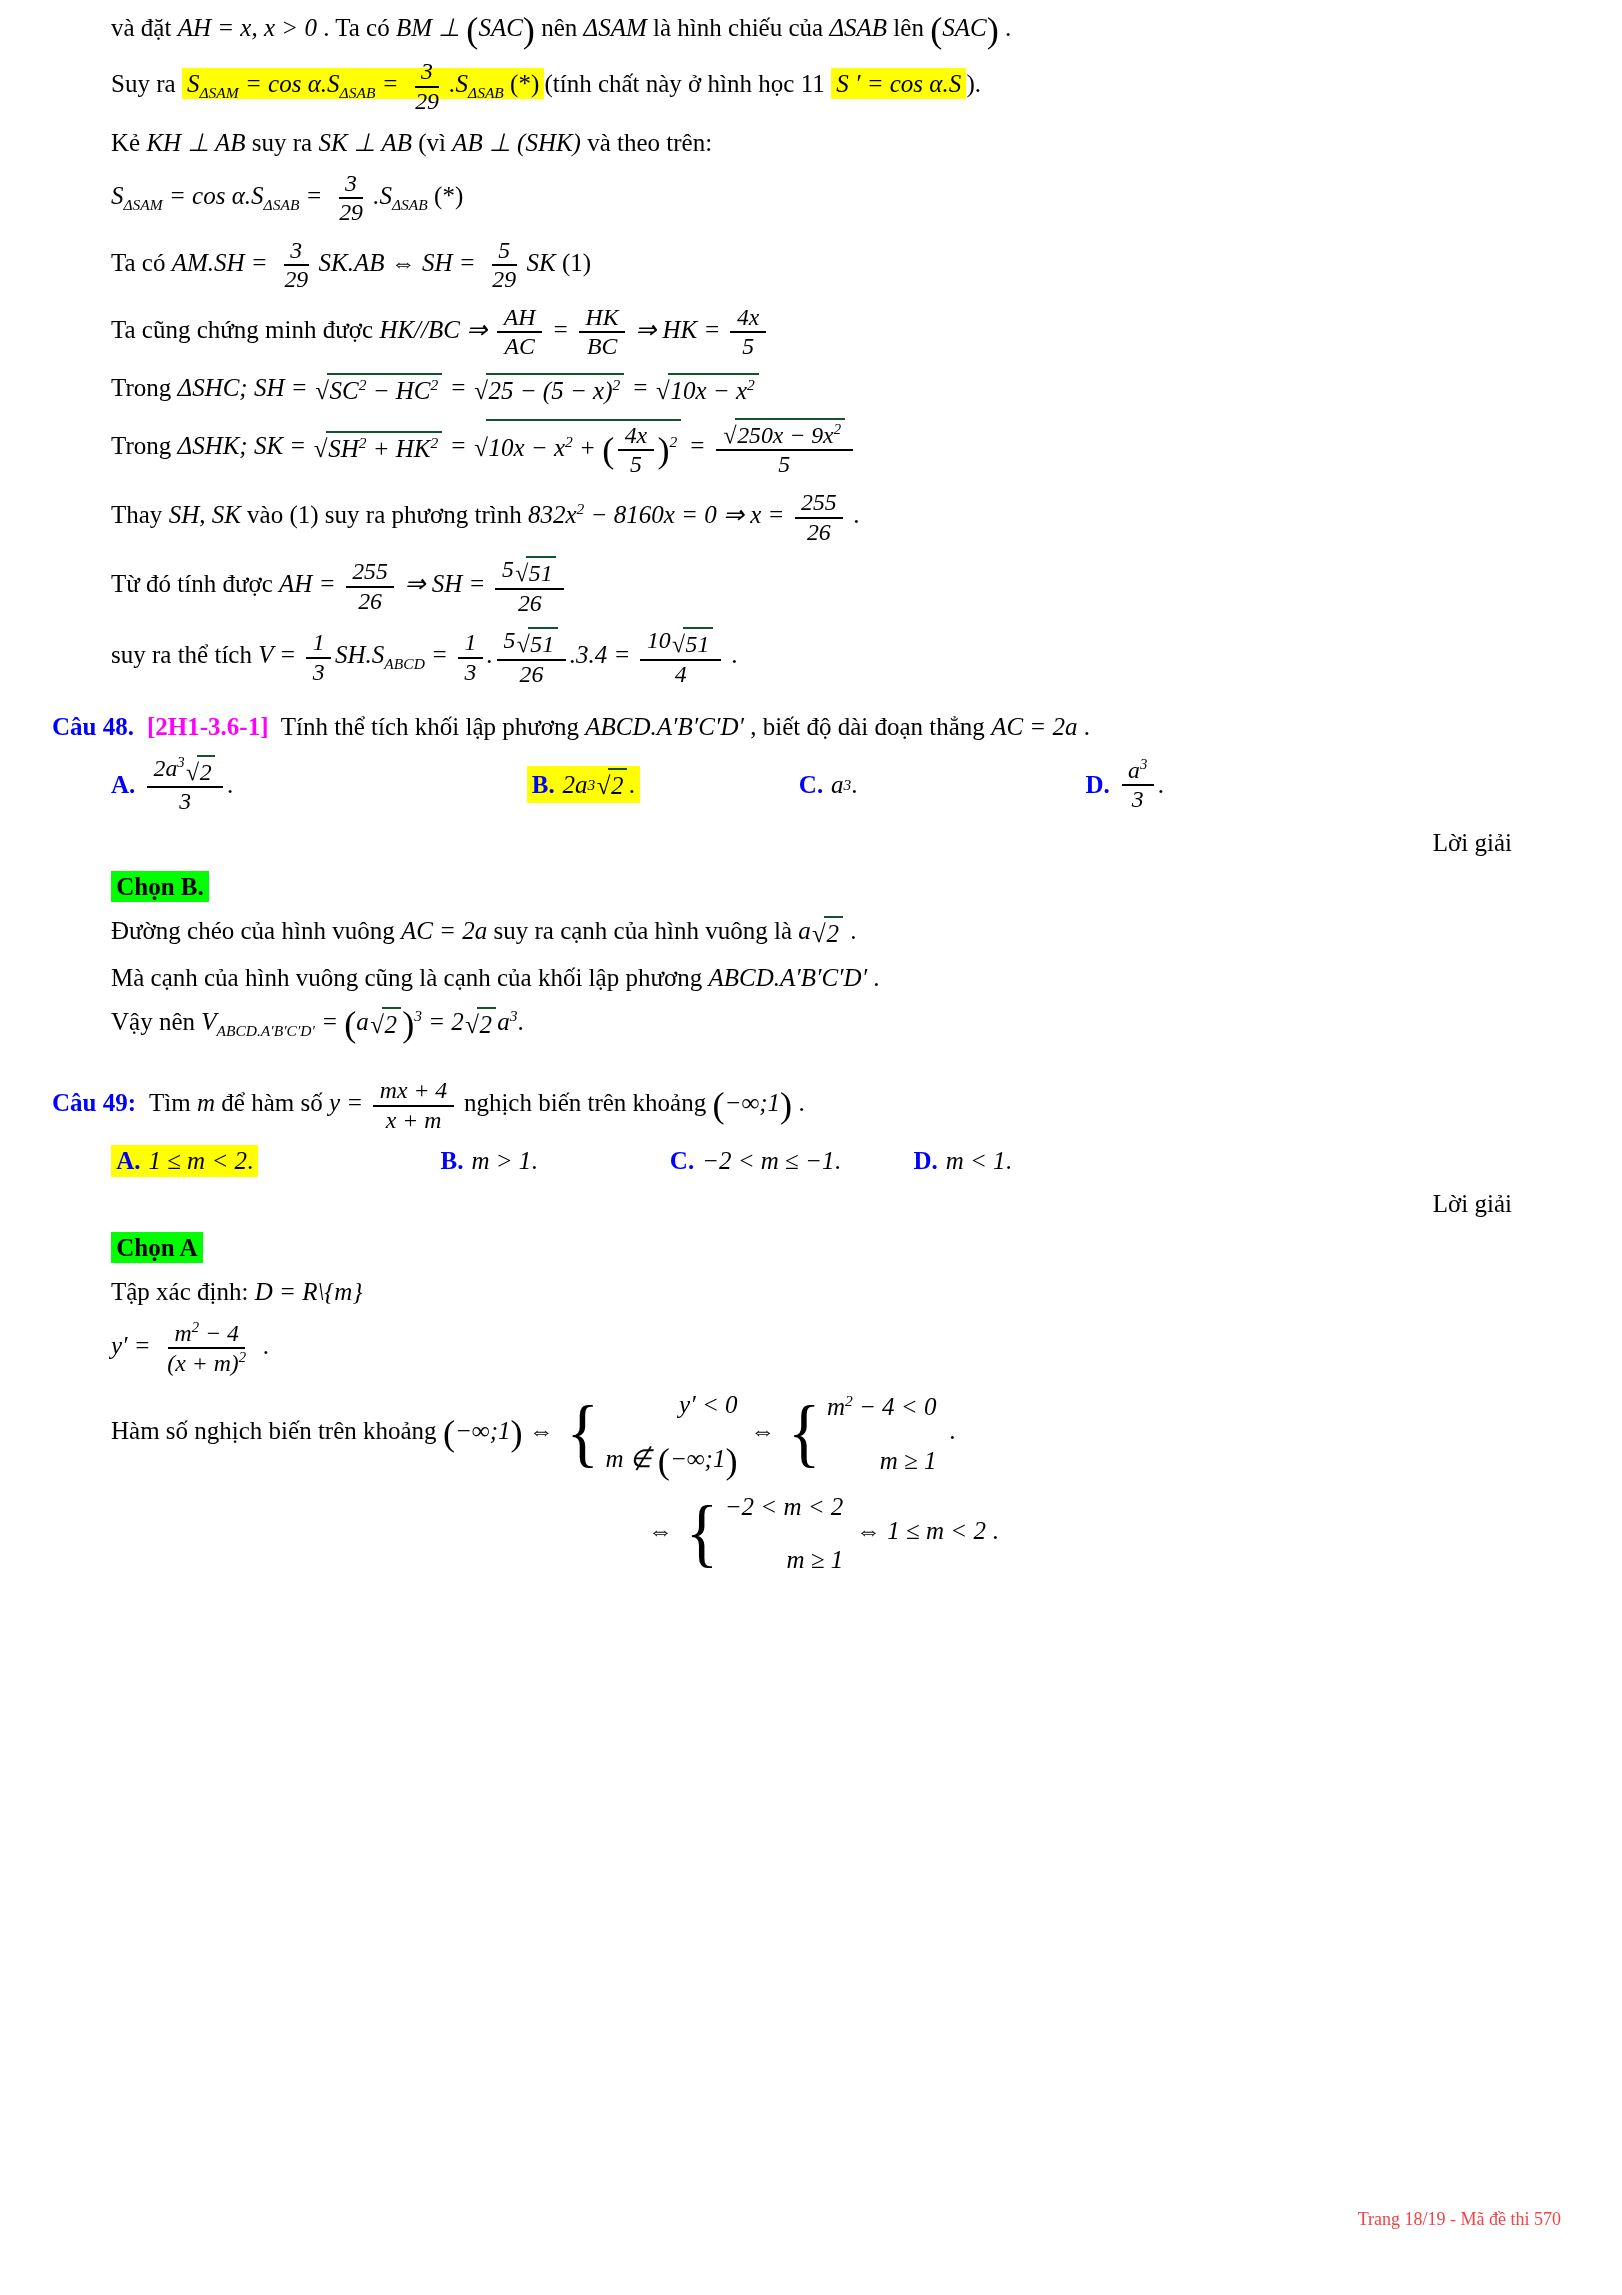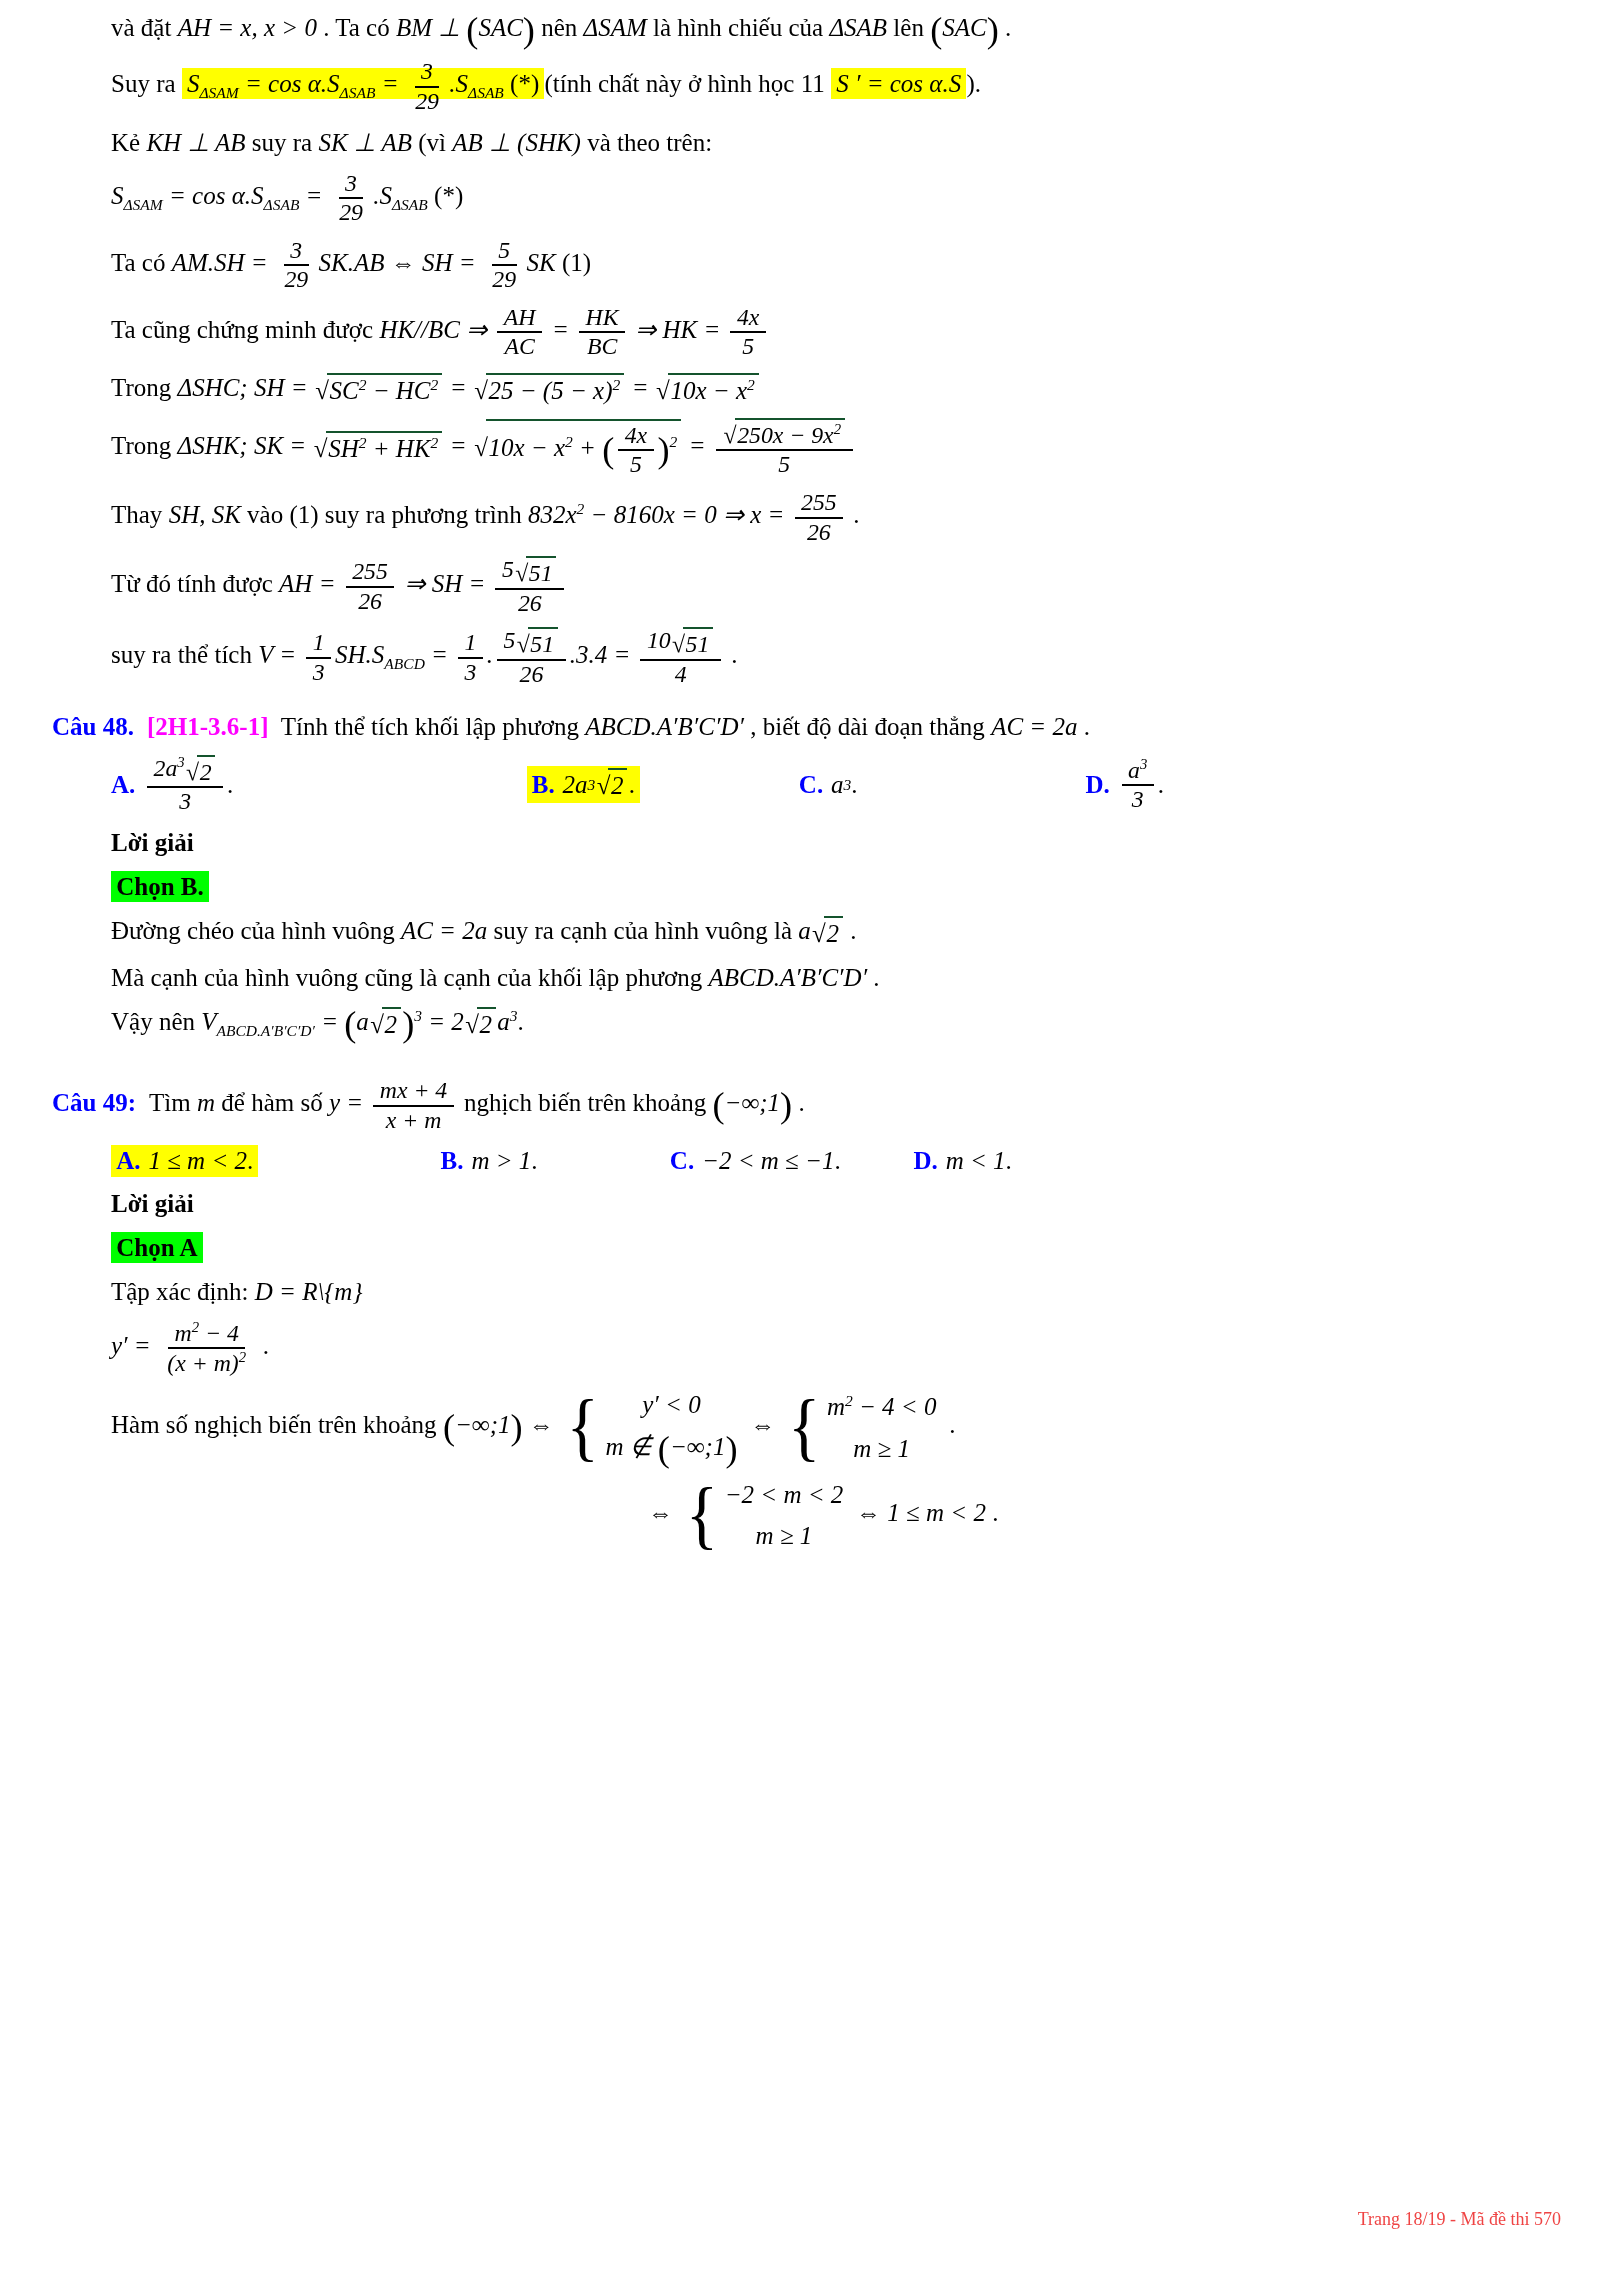--- a/index.html
+++ b/index.html
@@ -6,38 +6,38 @@
   body{
     width:1623px;height:2295px;position:relative;
     font-family:"Liberation Serif", serif;
     font-size:25px;color:#000;
   }
   #content{}
   .para{margin:10.5px 79px 10.5px 111px;line-height:1.35;}
   .para.haslabel{margin-left:52px;}
   .qlabel{color:#0000ff;font-weight:700;margin-right:13px;}
   .qtag{color:#ff00ff;font-weight:700;margin-right:6.5px;}
-  .center{text-align:left;font-weight:700;margin:13px 111px;}
+  .center{text-align:right;font-weight:400;margin:13px 111px;}
   .mi{font-style:italic;}
   .mr{font-style:normal;}
   .msub{font-size:0.62em;vertical-align:sub;font-style:italic;}
   .msup{font-size:0.62em;vertical-align:super;font-style:italic;}
   .frac{display:inline-flex;flex-direction:column;align-items:center;vertical-align:middle;margin:0 3.9px;line-height:1.15;font-size:0.95em;}
   .fn{border-bottom:2px solid #000;padding:0 6.5px;text-align:center;}
   .fd{padding:0 6.5px;text-align:center;}
   .sqrt{display:inline-block;white-space:nowrap;vertical-align:middle;margin:0 1.3px;}
   .rad{display:inline-block;font-style:normal;margin-right:-2px;}
   .rc{display:inline-block;border-top:2px solid #14532d;padding:0.7px 3.9px 0 2.6px;line-height:1.2;}
   .hl{padding:2px 5.2px;}
   .hl-y{background:#ffff00;}
   .hl-g{background:#00ff00;font-weight:700;}
   .big{font-size:1.45em;line-height:1;vertical-align:middle;font-style:normal;}
   .cases{display:inline-flex;align-items:center;vertical-align:middle;margin:0 6.5px;}
   .cbrace{display:inline-block;font-size:2.7em;font-weight:400;line-height:0.9;transform:scaleY(1.12);margin-right:6.5px;}
-  .crows{display:inline-flex;flex-direction:column;gap:8px;text-align:center;}
+  .crows{display:inline-flex;flex-direction:column;gap:20px;text-align:right;}
   .crow{white-space:nowrap;}
   .options{display:grid;margin:9.2px 79px 9.2px 111px;align-items:center;}
   .opt{display:flex;align-items:center;white-space:nowrap;}
   .optwrap{display:inline-flex;align-items:center;}
   .letter{color:#0000ff;font-weight:700;margin-right:7.9px;font-style:normal;}
   .footer{position:absolute;right:62px;bottom:65px;color:#ef4444;font-size:18px;}
 </style>
 </head>
 <body>
 

